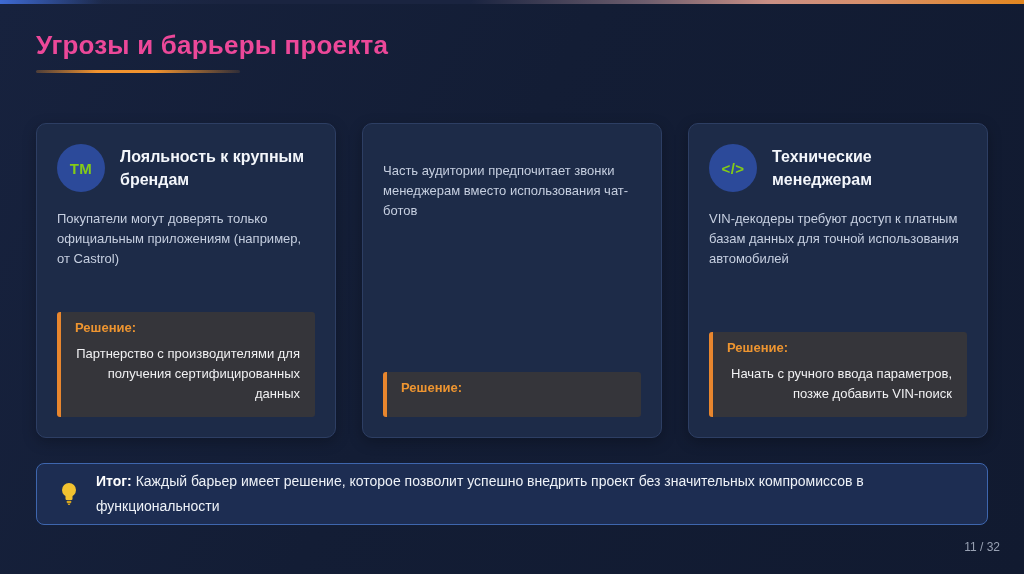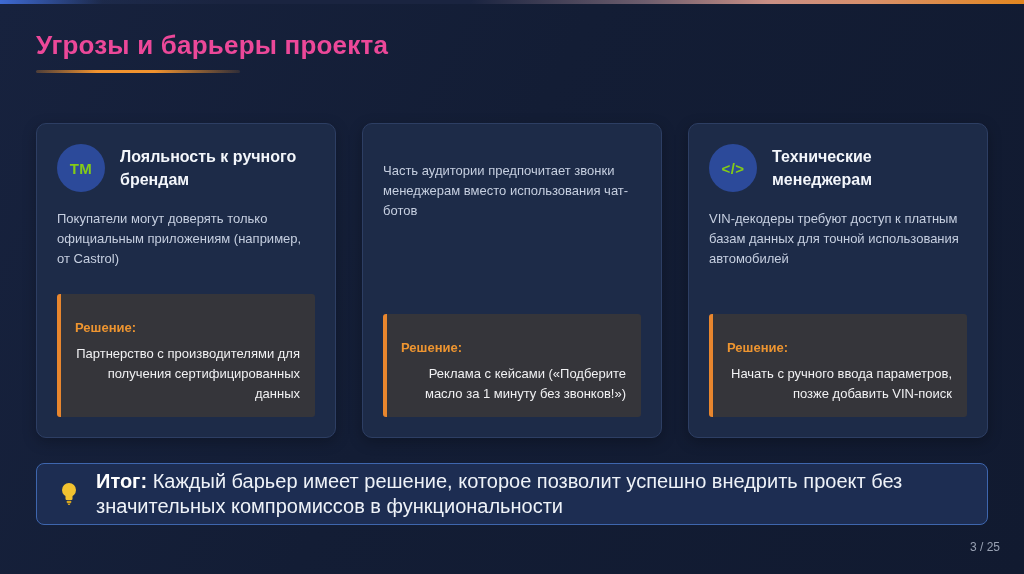--- a/index.html
+++ b/index.html
@@ -38,30 +38,30 @@
     color:#84cc16;font-weight:bold;font-size:15px;letter-spacing:.5px;
   }
   .card-title{
     margin:0;font-size:16px;line-height:23px;font-weight:bold;color:#f3f6fb;
   }
   .card-desc{
     margin:17px 0 14px 0;font-size:13px;line-height:20px;color:#c6cfe0;
   }
   .solution{
     margin-top:auto;background:#35353a;border-left:4px solid #e8862e;
-    border-radius:3px;padding:26px 15px 13px 14px;
+    border-radius:3px;padding:8px 15px 13px 14px;
   }
   .solution-label{color:#ee9530;font-weight:bold;font-size:13px;margin-bottom:9px;}
   .solution-text{color:#f1f1f3;font-size:13px;line-height:20px;text-align:right;}
   .summary{
     position:absolute;left:36px;top:463px;width:952px;height:62px;box-sizing:border-box;
     background:#1d2d52;border:1px solid #3e66ae;border-radius:8px;
     display:flex;align-items:center;gap:17px;padding:0 22px;
   }
-  .summary-text{font-size:20px;line-height:25px;color:#eef2f8;}
+  .summary-text{font-size:14px;line-height:25px;color:#eef2f8;}
   .summary-text b{color:#ffffff;}
   .bulb{flex:0 0 20px;display:flex;}
   .page-number{
     position:absolute;top:540px;right:24px;font-size:12px;color:#98a1b3;
   }
 </style>
 </head>
 <body>
 
 <div class="top-accent"></div>
@@ -71,34 +71,33 @@
   <div class="title-underline"></div>
 </div>
 
 <div class="cards">
 
   <div class="card">
     <div class="card-head">
       <div class="icon-circle">
         <span>TM</span>
       </div>
-      <h2 class="card-title">Лояльность к ручного брендам</h2>
+      <h2 class="card-title">Лояльность к крупным брендам</h2>
     </div>
     <p class="card-desc">Покупатели могут доверять только официальным приложениям (например, от Castrol)</p>
     <div class="solution">
       <div class="solution-label">Решение:</div>
       <div class="solution-text">Партнерство с производителями для получения сертифицированных данных</div>
     </div>
   </div>
 
   <div class="card">
     <p class="card-desc">Часть аудитории предпочитает звонки менеджерам вместо использования чат-ботов</p>
     <div class="solution">
       <div class="solution-label">Решение:</div>
-      <div class="solution-text">Реклама с кейсами («Подберите масло за 1 минуту без звонков!»)</div>
     </div>
   </div>
 
   <div class="card">
     <div class="card-head">
       <div class="icon-circle">
         <span>&lt;/&gt;</span>
       </div>
       <h2 class="card-title">Технические менеджерам</h2>
     </div>
@@ -119,13 +118,13 @@
       <rect x="7.6" y="19.8" width="4.8" height="2.1" rx="1" fill="#d9a71e"></rect>
       <path d="M8.4 22.5h3.2l-1 1.6h-1.2l-1-1.6z" fill="#d9a71e"></path>
     </svg>
   </span>
   <div class="summary-text">
     <b>Итог:</b>
     <span>Каждый барьер имеет решение, которое позволит успешно внедрить проект без значительных компромиссов в функциональности</span>
   </div>
 </div>
 
-<div class="page-number">3 / 25</div>
+<div class="page-number">11 / 32</div>
 
 </body></html>

